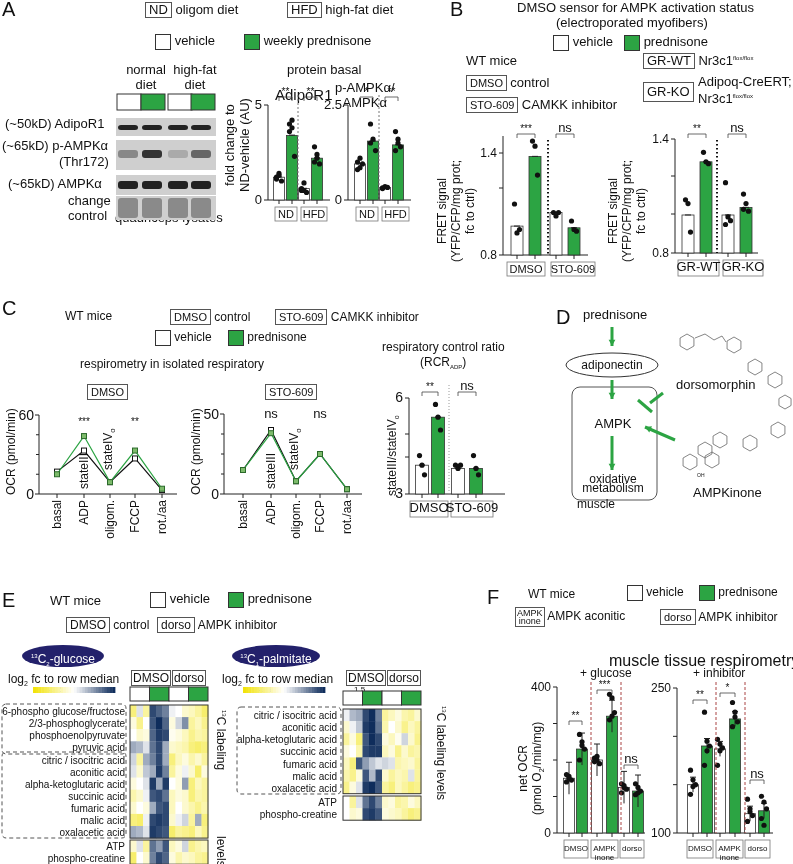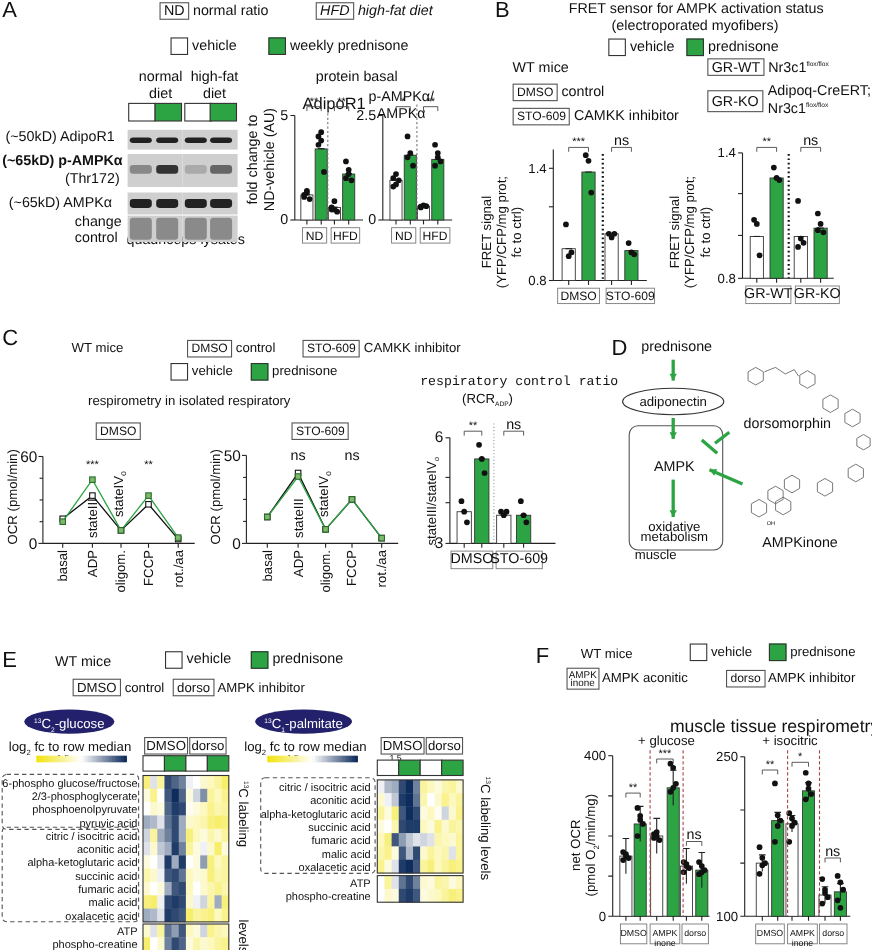--- a/index.html
+++ b/index.html
@@ -11,52 +11,52 @@
   .sw{display:inline-block;width:14px;height:14px;border:1px solid #333;vertical-align:middle;}
   .green{background:#2ca443;}
   svg{position:absolute;left:0;top:0;overflow:visible;}
   svg text{font-family:"Liberation Sans",sans-serif;}
   .pill{position:absolute;background:#23216b;color:#fff;border-radius:50%;font-size:12px;text-align:center;}
 </style>
 </head>
 <body>
 
 <div class="plabel" style="left:2px;top:-2px;">A</div>
-<div class="t" style="left:145px;top:2px;font-size:13px;"><span class="box" style="font-size:13px;">ND</span> <span>normal ratio</span></div>
-<div class="t" style="left:287px;top:2px;font-size:13px;font-style:italic;"><span class="box" style="font-size:13px;">HFD</span> <span>high-fat diet</span></div>
+<div class="t" style="left:145px;top:2px;font-size:13px;"><span class="box" style="font-size:13px;">ND</span> <span>oligom diet</span></div>
+<div class="t" style="left:287px;top:2px;font-size:13px;"><span class="box" style="font-size:13px;">HFD</span> <span>high-fat diet</span></div>
 <div class="t" style="left:155px;top:33px;font-size:13px;"><span class="sw"></span> <span>vehicle</span></div>
 <div class="t" style="left:244px;top:33px;font-size:13px;"><span class="sw green"></span> <span>weekly prednisone</span></div>
 
 <div class="t" style="left:117px;top:62px;font-size:13px;text-align:center;width:58px;">
     <div>normal</div>
     <div>diet</div>
   </div>
 <div class="t" style="left:166px;top:62px;font-size:13px;text-align:center;width:58px;">
     <div>high-fat</div>
     <div>diet</div>
   </div>
 
 <div class="t" style="left:5px;top:116px;font-size:13px;">(~50kD) AdipoR1</div>
-<div class="t" style="left:2px;top:138px;font-size:13px;font-weight:bold;">(~65kD) p-AMPKα</div>
+<div class="t" style="left:2px;top:138px;font-size:13px;">(~65kD) p-AMPKα</div>
 <div class="t" style="left:59px;top:154px;font-size:13px;">(Thr172)</div>
 <div class="t" style="left:8px;top:176px;font-size:13px;">(~65kD) AMPKα</div>
 <div class="t" style="left:68px;top:193px;font-size:13px;">change</div>
 <div class="t" style="left:68px;top:208px;font-size:13px;">control</div>
 <div class="t" style="left:115px;top:210px;font-size:13px;">quadriceps lysates</div>
 
 <div class="t" style="left:287px;top:62px;font-size:13px;">protein basal</div>
 <div class="t" style="left:275px;top:86px;font-size:15px;">AdipoR1</div>
 <div class="t" style="left:335px;top:80px;font-size:13px;text-align:center;line-height:15px;">p-AMPKα/<br>AMPKα</div>
 <div class="t" style="left:222px;top:192px;font-size:13px;transform:rotate(-90deg);transform-origin:left top;line-height:15px;text-align:center;">
     <div>fold change to</div>
     <div>ND-vehicle (AU)</div>
   </div>
 
 <div class="plabel" style="left:450px;top:-2px;">B</div>
-<div class="t" style="left:517px;top:0px;font-size:13px;">FRET sensor for AMPK activation status</div>
+<div class="t" style="left:517px;top:0px;font-size:13px;">DMSO sensor for AMPK activation status</div>
 <div class="t" style="left:556px;top:15px;font-size:13px;">(electroporated myofibers)</div>
 <div class="t" style="left:553px;top:34px;font-size:13px;"><span class="sw"></span> <span>vehicle</span></div>
 <div class="t" style="left:624px;top:34px;font-size:13px;"><span class="sw green"></span> <span>prednisone</span></div>
 <div class="t" style="left:466px;top:53px;font-size:13px;">WT mice</div>
 <div class="t" style="left:466px;top:75px;"><span class="box" style="font-size:11px;">DMSO</span> <span style="font-size:13px;">control</span></div>
 <div class="t" style="left:466px;top:97px;"><span class="box" style="font-size:11px;">STO-609</span> <span style="font-size:13px;">CAMKK inhibitor</span></div>
 <div class="t" style="left:643px;top:53px;"><span class="box" style="font-size:13px;">GR-WT</span> <span style="font-size:13px;">Nr3c1</span><sup style="font-size:6px;">flox/flox</sup></div>
 <div class="t" style="left:643px;top:82px;"><span class="box" style="font-size:13px;line-height:18px;">GR-KO</span></div>
 <div class="t" style="left:698px;top:74px;font-size:13px;line-height:15px;">
     <div>Adipoq-CreERT;</div>
@@ -75,21 +75,21 @@
 
 <div class="plabel" style="left:2px;top:297px;">C</div>
 <div class="t" style="left:65px;top:309px;font-size:12px;">WT mice</div>
 <div class="t" style="left:170px;top:309px;"><span class="box" style="font-size:11px;">DMSO</span> <span style="font-size:12px;">control</span></div>
 <div class="t" style="left:275px;top:309px;"><span class="box" style="font-size:11px;">STO-609</span> <span style="font-size:12px;">CAMKK inhibitor</span></div>
 <div class="t" style="left:155px;top:330px;font-size:12px;"><span class="sw"></span> <span>vehicle</span></div>
 <div class="t" style="left:228px;top:330px;font-size:12px;"><span class="sw green"></span> <span>prednisone</span></div>
 <div class="t" style="left:80px;top:357px;font-size:12px;">respirometry in isolated respiratory</div>
 <div class="t" style="left:87px;top:384px;"><span class="box" style="font-size:11px;">DMSO</span></div>
 <div class="t" style="left:265px;top:384px;"><span class="box" style="font-size:11px;">STO-609</span></div>
-<div class="t" style="left:382px;top:340px;font-size:12px;font-family:Liberation Mono, monospace;">respiratory control ratio</div>
+<div class="t" style="left:382px;top:340px;font-size:12px;">respiratory control ratio</div>
 <div class="t" style="left:420px;top:355px;font-size:12px;"><span>(RCR</span><sub style="font-size:6px;">ADP</sub><span>)</span></div>
 <div class="t" style="left:4px;top:495px;font-size:12px;transform:rotate(-90deg);transform-origin:left top;">OCR (pmol/min)</div>
 <div class="t" style="left:189px;top:495px;font-size:12px;transform:rotate(-90deg);transform-origin:left top;">OCR (pmol/min)</div>
 <div class="t" style="left:385px;top:496px;font-size:12px;transform:rotate(-90deg);transform-origin:left top;"><span>stateIII/stateIV</span><sub style="font-size:7px;">o</sub></div>
 
 <div class="plabel" style="left:556px;top:306px;">D</div>
 
 <div class="plabel" style="left:2px;top:589px;">E</div>
 <div class="t" style="left:50px;top:593px;font-size:13px;">WT mice</div>
 <div class="t" style="left:150px;top:591px;font-size:13px;"><span class="sw"></span> <span>vehicle</span></div>
@@ -116,21 +116,21 @@
 <div class="t" style="left:448px;top:706px;font-size:12px;transform:rotate(90deg);transform-origin:left top;"><sup style="font-size:6px;">13</sup><span>C labeling</span><span> </span><span>levels</span></div>
 
 <div class="plabel" style="left:487px;top:586px;">F</div>
 <div class="t" style="left:528px;top:587px;font-size:12px;">WT mice</div>
 <div class="t" style="left:627px;top:585px;font-size:12px;"><span class="sw"></span> <span>vehicle</span></div>
 <div class="t" style="left:699px;top:585px;font-size:12px;"><span class="sw green"></span> <span>prednisone</span></div>
 <div class="t" style="left:515px;top:607px;"><span class="box" style="display:inline-block;font-size:9px;line-height:8px;text-align:center;padding:1px 1px;vertical-align:middle;"><span>AMPK</span><br><span>inone</span></span> <span style="font-size:12px;">AMPK aconitic</span></div>
 <div class="t" style="left:660px;top:609px;"><span class="box" style="font-size:11px;">dorso</span> <span style="font-size:12px;">AMPK inhibitor</span></div>
 <div class="t" style="left:597px;top:652px;font-size:16px;padding-left:12px;">muscle tissue respirometry</div>
 <div class="t" style="left:580px;top:666px;font-size:12px;">+ glucose</div>
-<div class="t" style="left:693px;top:666px;font-size:12px;">+ isocitric</div>
+<div class="t" style="left:693px;top:666px;font-size:12px;">+ inhibitor</div>
 <div class="t" style="left:516px;top:815px;font-size:12px;transform:rotate(-90deg);transform-origin:left top;line-height:14px;text-align:center;">
     <div>net OCR</div>
     <div><span>(pmol O</span><sub style="font-size:7px;">2</sub><span>/min/mg)</span></div>
   </div>
 
 <svg id="canvas" width="793" height="864">
     <g>
       <rect x="117" y="94" width="24" height="16" fill="#fff" stroke="#333"></rect>
       <rect x="141" y="94" width="24" height="16" fill="#2ca443" stroke="#333"></rect>
       <rect x="168" y="94" width="24" height="16" fill="#fff" stroke="#333"></rect>

